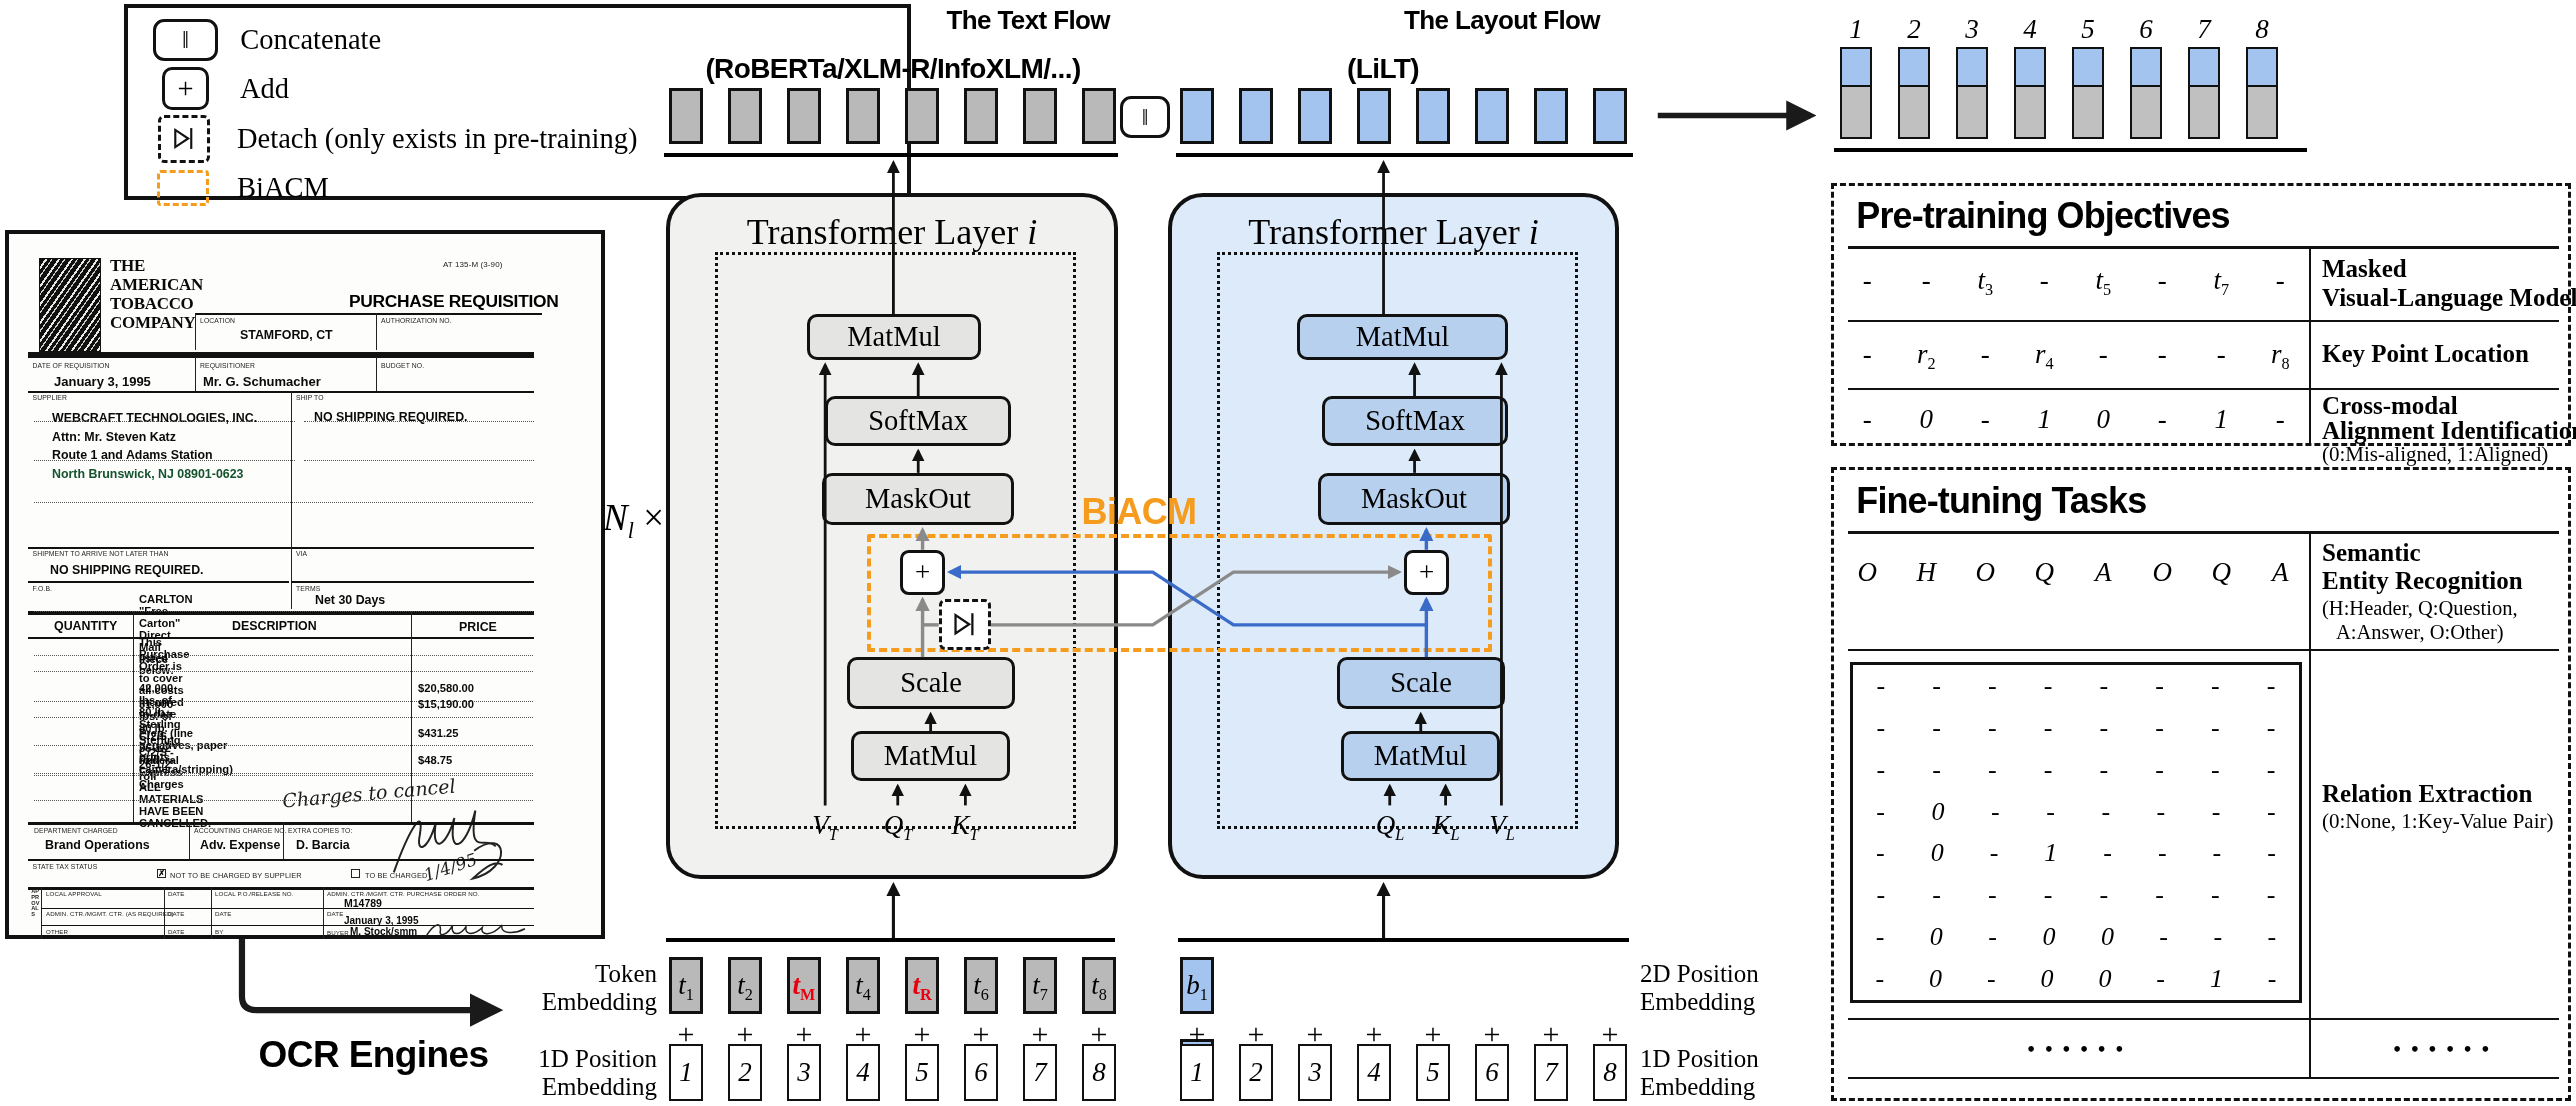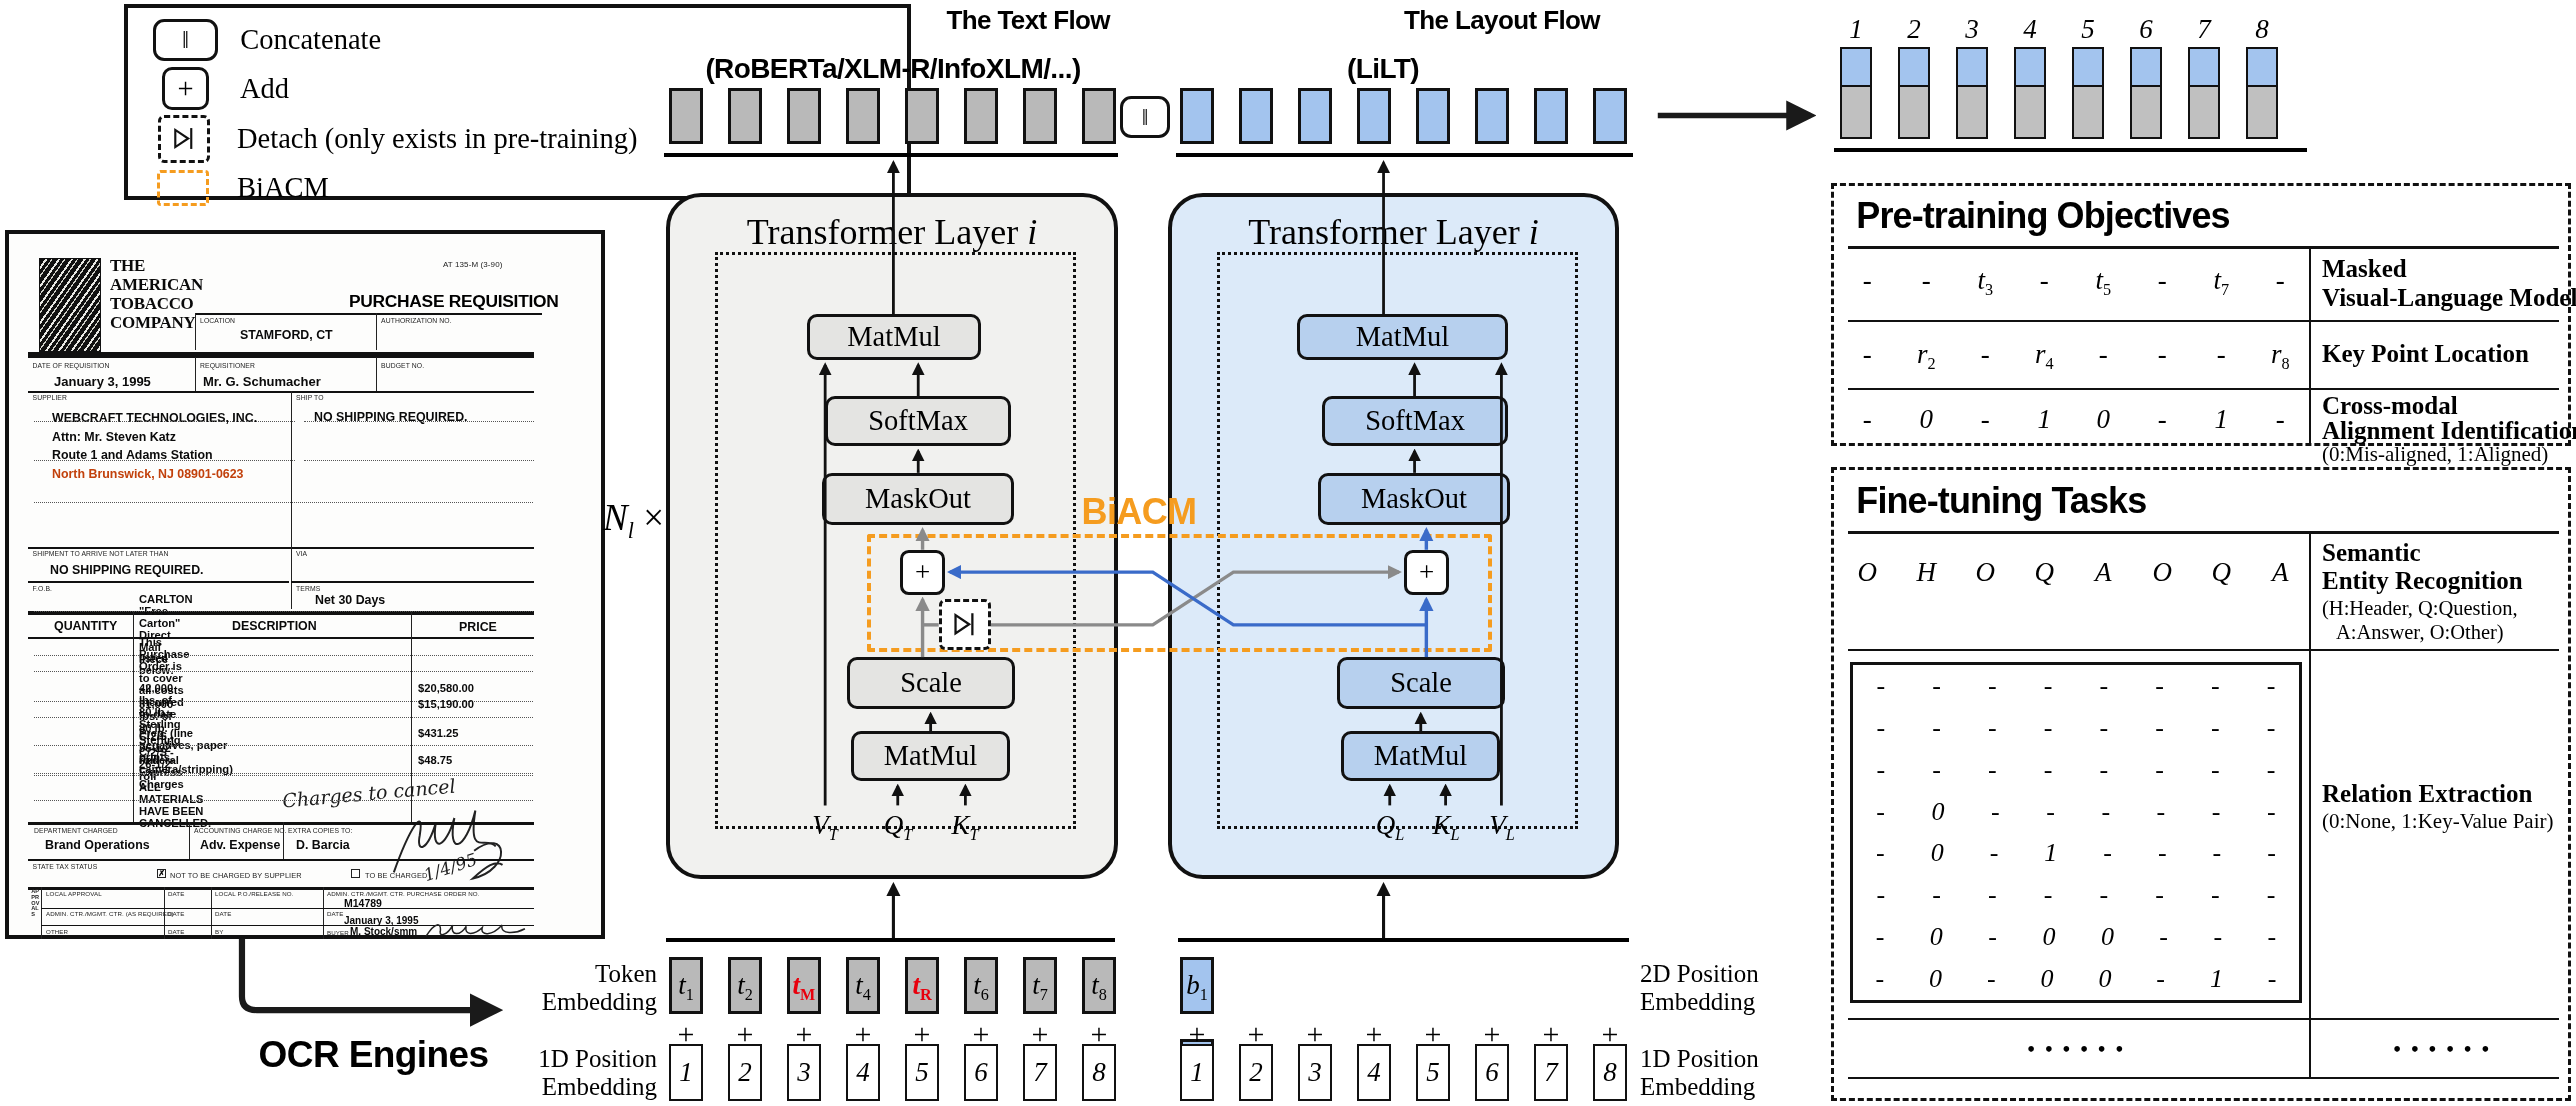--- a/index.html
+++ b/index.html
@@ -147,21 +147,21 @@
     <div class="d-val" style="left:194px;top:140px;font-size:13px;">Mr. G. Schumacher</div>
     <div class="d-vline" style="left:367px;top:123px;height:35px;"></div>
     <div class="d-lab" style="left:372px;top:128px;">BUDGET NO.</div>
 
     <div class="d-line" style="left:18.6px;top:157px;width:506px;height:1.9px;"></div>
     <div class="d-lab" style="left:23.6px;top:160px;">SUPPLIER</div>
     <div class="abs" style="left:43px;top:175px;">
         <div class="d-suppline" style="font-weight: bold; font-size: 12.4px; line-height: 18.6px; color: rgb(10, 10, 10);">WEBCRAFT TECHNOLOGIES, INC.</div>
         <div class="d-suppline" style="font-weight: bold; font-size: 12.4px; line-height: 18.6px; color: rgb(10, 10, 10);">Attn: Mr. Steven Katz</div>
         <div class="d-suppline" style="font-weight: bold; font-size: 12.4px; line-height: 18.6px; color: rgb(10, 10, 10);">Route 1 and Adams Station</div>
-        <div class="d-suppline" style="font-weight: bold; font-size: 12.4px; line-height: 18.6px; color: #c2410c;">North Brunswick, NJ 08901-0623</div>
+        <div class="d-suppline" style="font-weight: bold; font-size: 12.4px; line-height: 18.6px; color: #14532d;">North Brunswick, NJ 08901-0623</div>
       </div>
     <div class="d-vline" style="left:282px;top:157px;height:156px;"></div>
     <div class="d-lab" style="left:287px;top:160px;">SHIP TO</div>
     <div class="d-val" style="left:305px;top:176px;">NO SHIPPING REQUIRED.</div>
     <div class="d-dot" style="left:25px;top:187px;width:261px;"></div>
     <div class="d-dot" style="left:295px;top:187px;width:230px;"></div>
     <div class="d-dot" style="left:25px;top:226px;width:261px;"></div>
     <div class="d-dot" style="left:295px;top:226px;width:230px;"></div>
     <div class="d-dot" style="left:25px;top:268px;width:499px;"></div>
 

